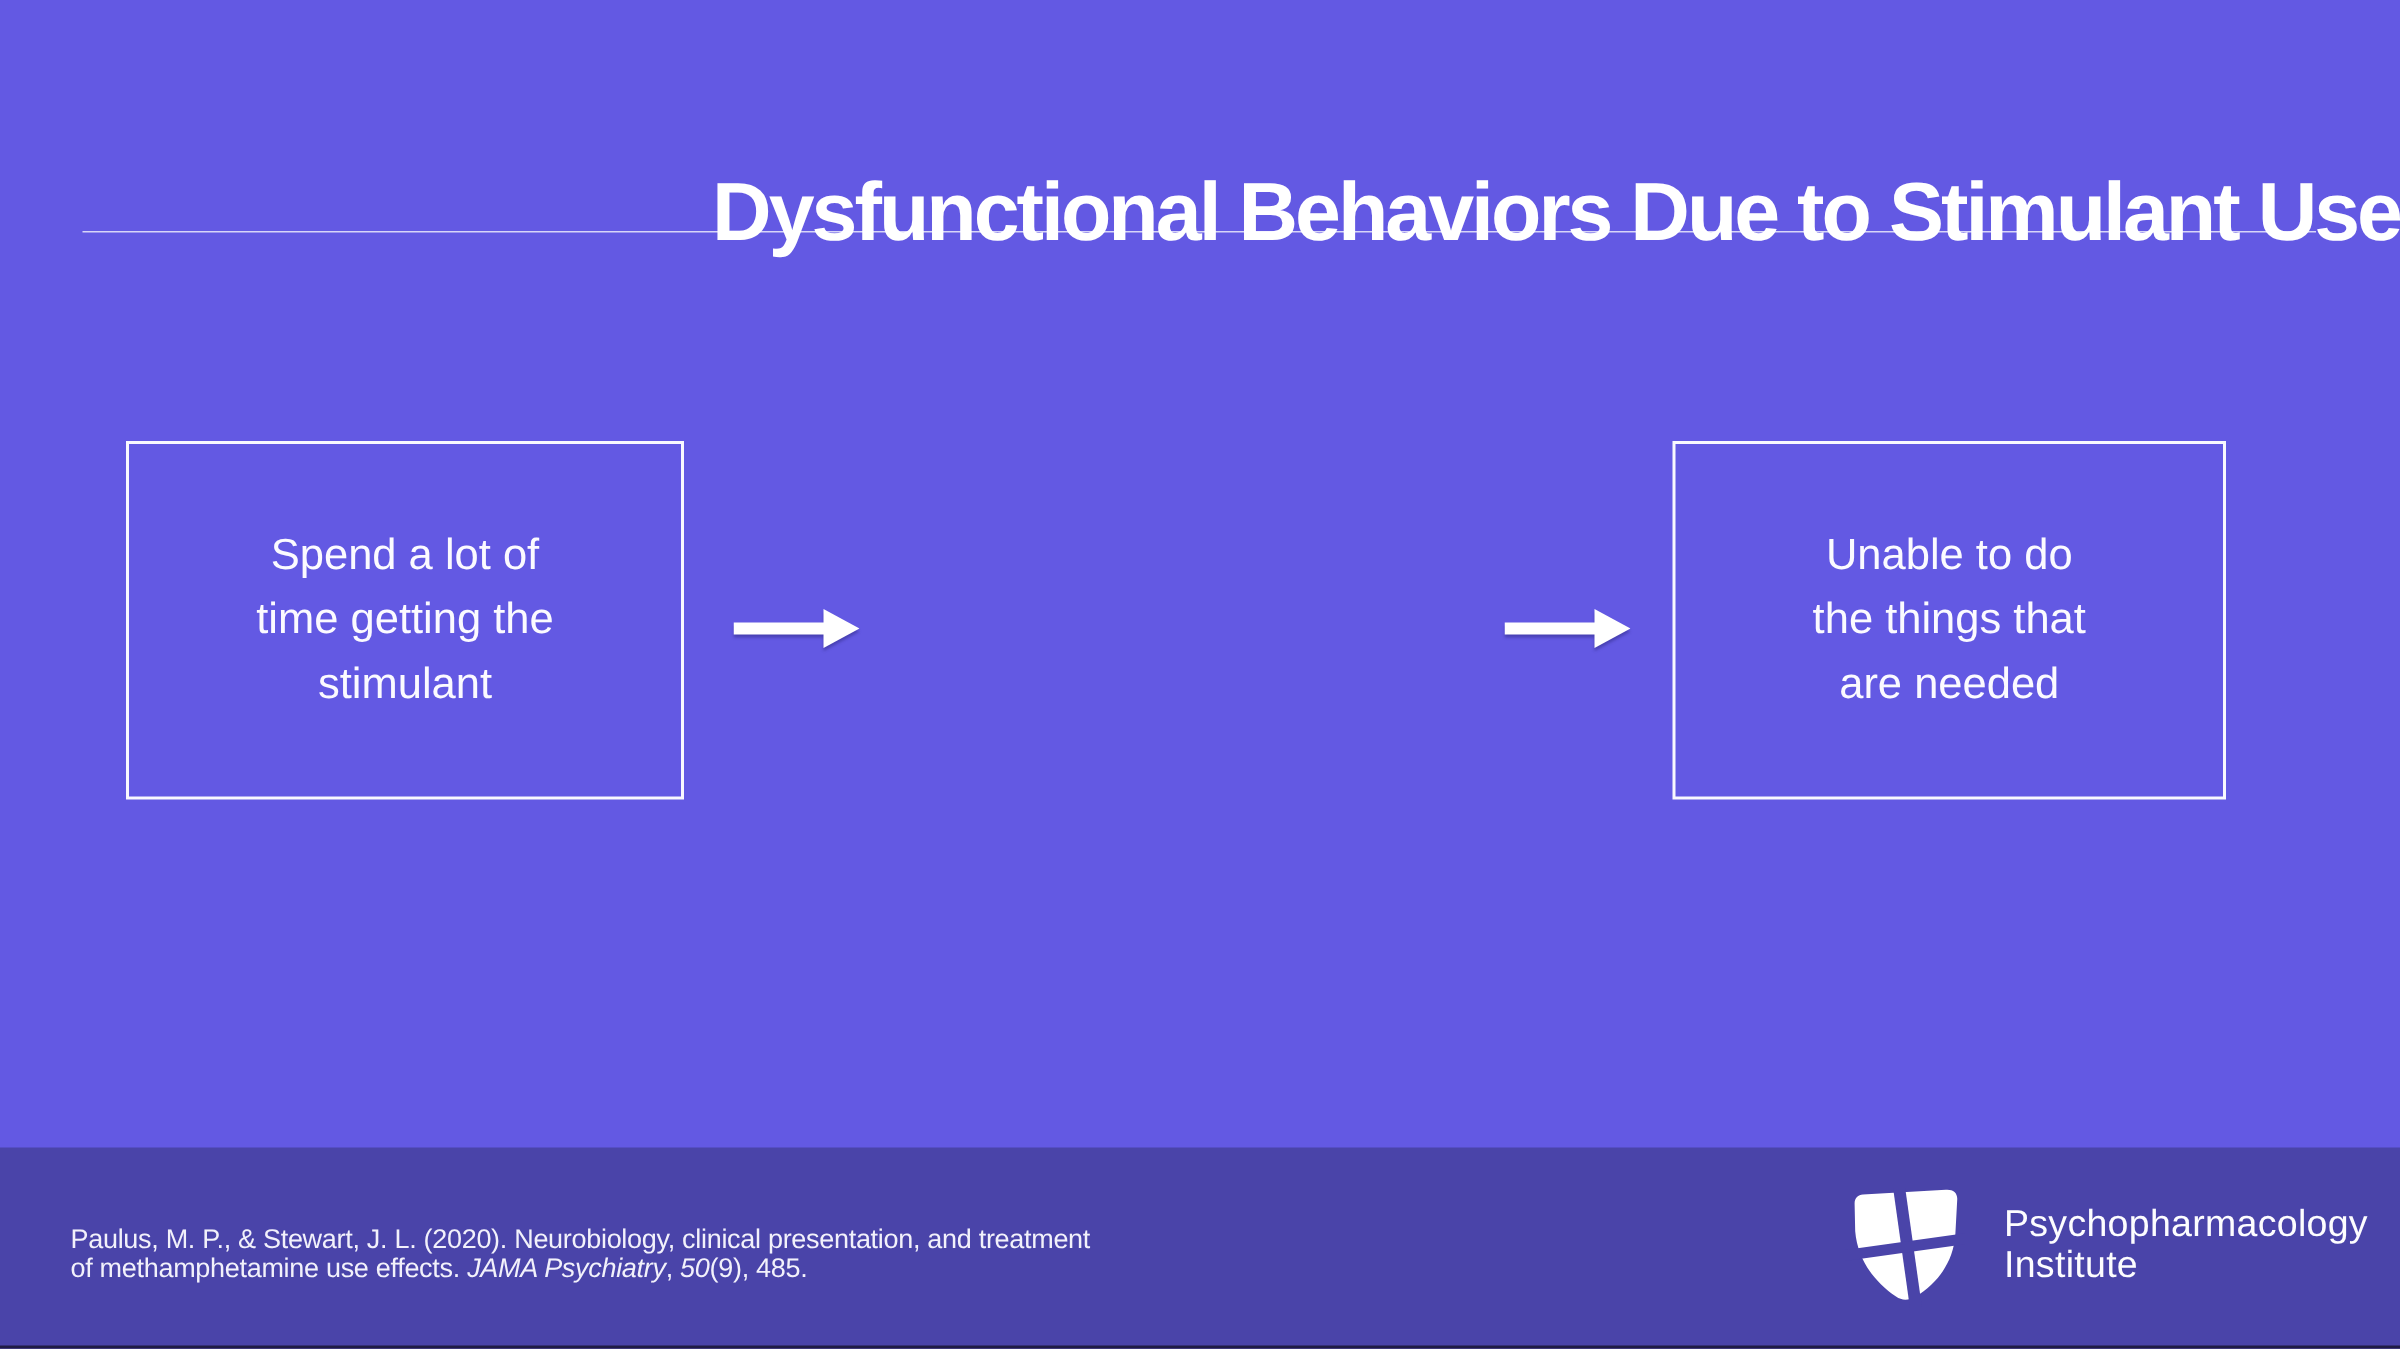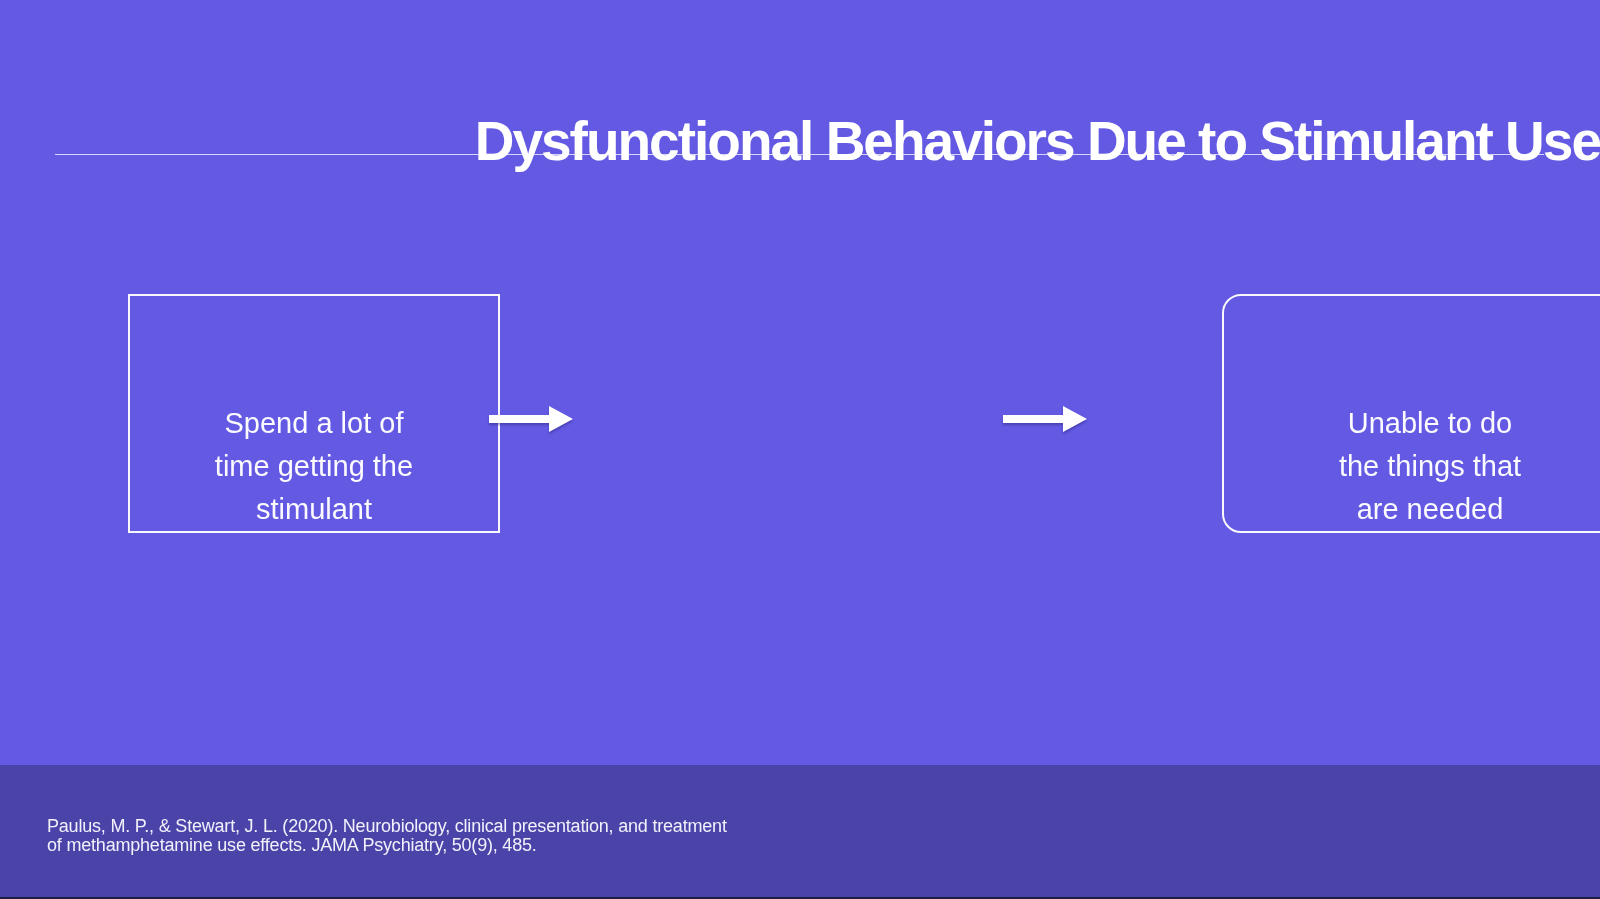--- a/index.html
+++ b/index.html
@@ -36,31 +36,30 @@
   }
 
   
   .flow-box {
     position: absolute;
     top: 294px;
     height: 239px;
     border: 2px solid rgba(255,255,255,0.96);
     box-sizing: border-box;
     display: flex;
-    align-items: flex-end;
+    align-items: center;
     justify-content: center;
     text-align: center;
     font-size: 29px;
     line-height: 43px;
     color: #FBFAFF;
-    margin-left: 44px;
   }
   .flow-box.b1 { left: 84px;   width: 372px; }
   .flow-box.b2 { left: 602px;  width: 367px; }
-  .flow-box.b3 { left: 1178px; width: 416px; border-radius: 19px; }
+  .flow-box.b3 { left: 1115px; width: 369px; }
 
   .flow-arrow {
     position: absolute;
     top: 406px;
     width: 84px;
     height: 26px;
     filter: drop-shadow(0 2px 1px rgba(40,35,120,0.45));
   }
   .flow-arrow.a1 { left: 489px; }
   .flow-arrow.a2 { left: 1003px; }
@@ -86,21 +85,21 @@
 
   .citation {
     position: absolute;
     left: 47px;
     top: 52px;
     font-size: 18px;
     line-height: 19px;
     letter-spacing: -0.2px;
     color: #F2F1FB;
   }
-  .citation .italic { }
+  .citation .italic { font-style: italic; }
 
   .logo {
     position: absolute;
     left: 1230px;
     top: 27px;
     display: flex;
     align-items: flex-start;
   }
   .shield {
     width: 80px;
@@ -149,17 +148,30 @@
     <span>Unable to do<br>the things that<br>are needed</span>
   </div>
 
   <div class="footer">
 
     <div class="citation">
       <span>Paulus, M. P., &amp; Stewart, J. L. (2020). Neurobiology, clinical presentation, and treatment</span><br>
       <span>of methamphetamine use effects. </span><span class="italic">JAMA Psychiatry</span><span>, </span><span class="italic">50</span><span>(9), 485.</span>
     </div>
 
+    <div class="logo">
+      <svg class="shield" viewBox="0 0 100 100" xmlns="http://www.w3.org/2000/svg">
+        <path fill="#FFFFFF" d="M8 13 C8 8 11 6 15 5.5 L84 1.5 C90 1 94 4 93.5 10 L92 38 C90.5 63 76 80 59 90.5 C53 94 47.5 94 42.5 90.5 C23 77 10.5 59 8.5 36 Z"></path>
+        <g transform="rotate(-8 52 49)" fill="#4A44A9">
+          <rect x="47" y="-8" width="10" height="116"></rect>
+          <rect x="-8" y="44.5" width="116" height="9"></rect>
+        </g>
+      </svg>
+      <div class="logo-text">
+        <span>Psychopharmacology</span><br>
+        <span>Institute</span>
+      </div>
+    </div>
 
     <div class="bottom-strip"></div>
   </div>
 
 </div>
 
 </body></html>

